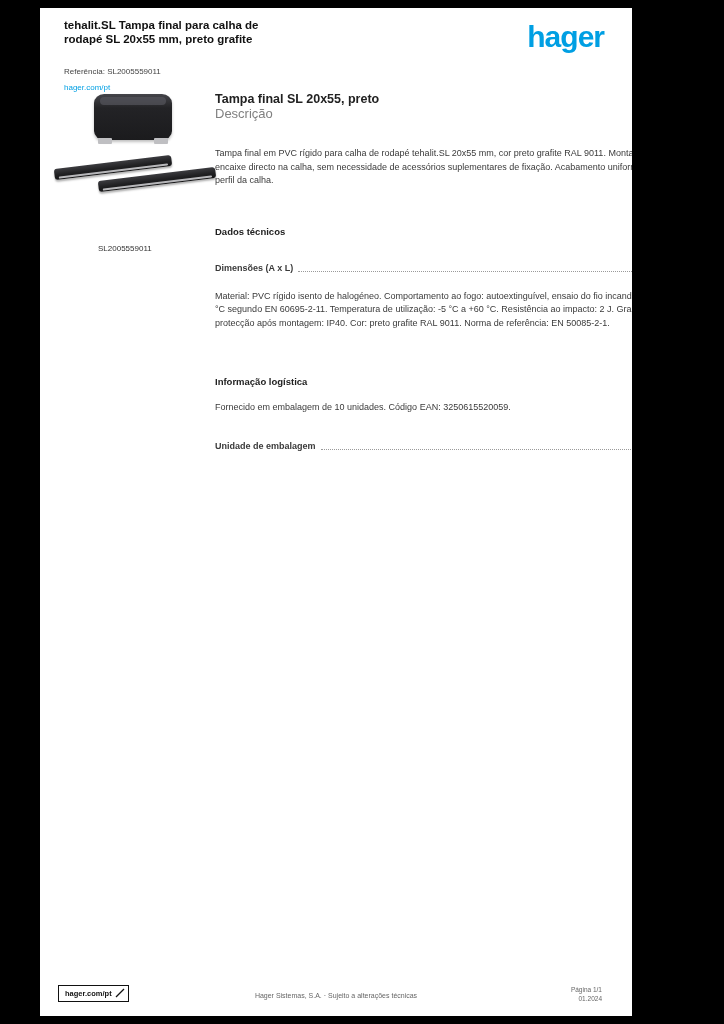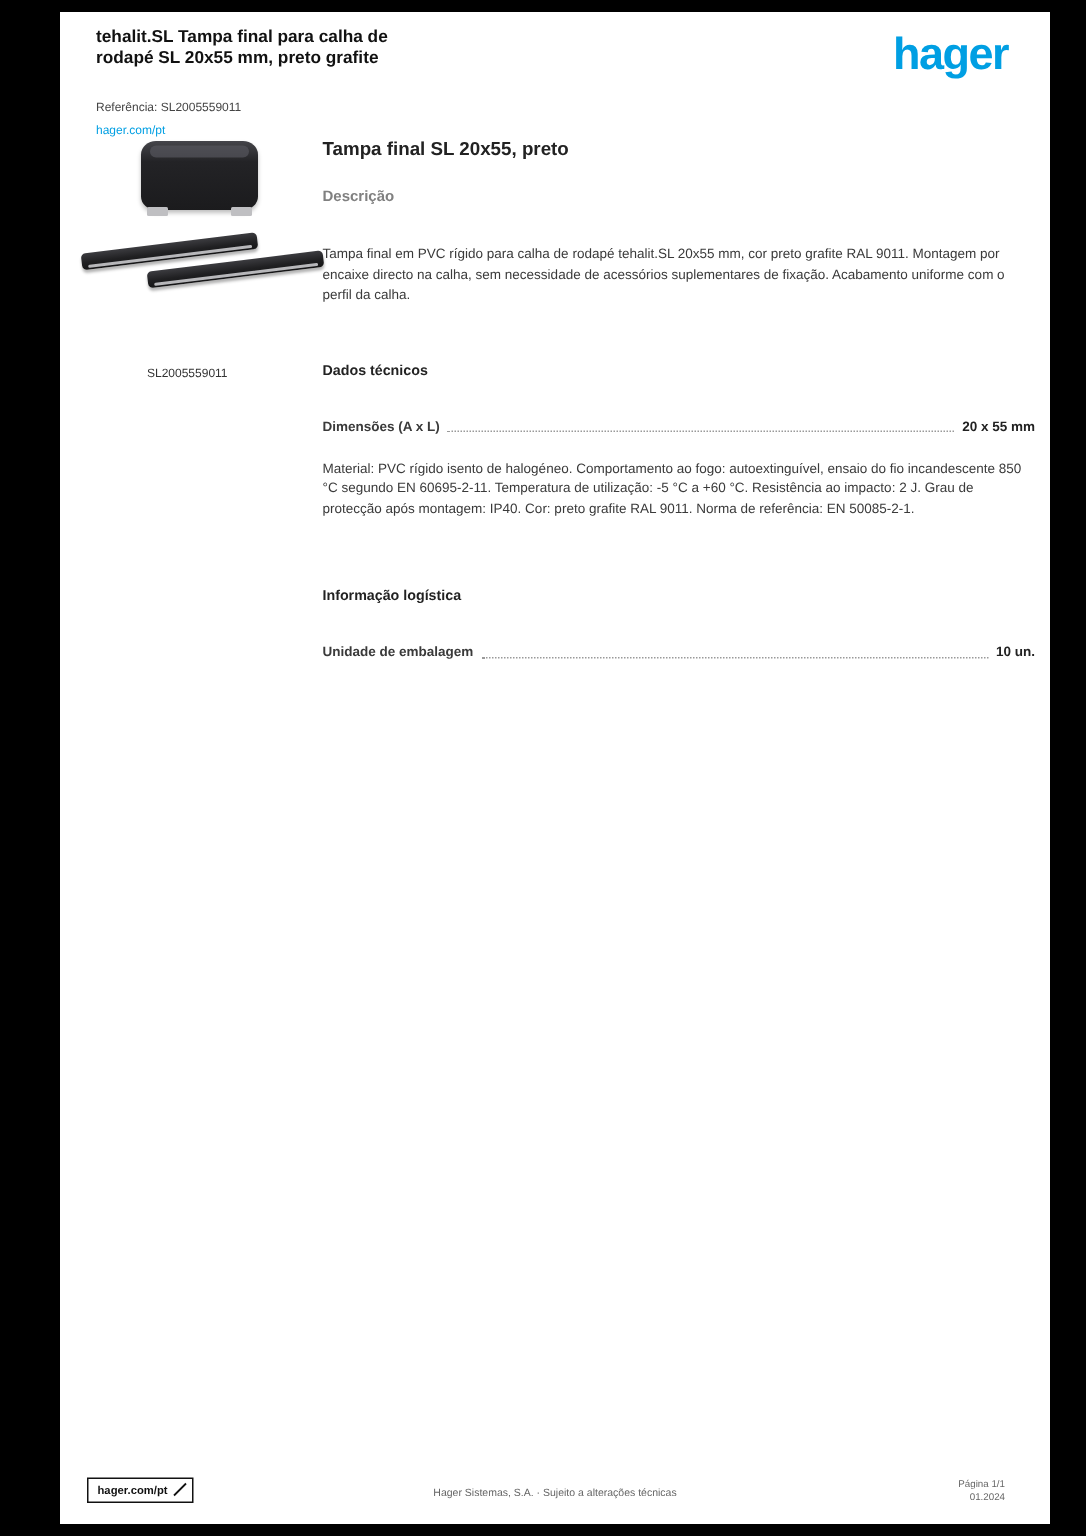--- a/index.html
+++ b/index.html
@@ -1,17 +1,17 @@
 <!DOCTYPE html>
 <html><head>
 <meta charset="utf-8">
 <style>
   * { margin:0; padding:0; box-sizing:border-box; }
   html,body { width:724px; height:1024px; background:#000; font-family:"Liberation Sans", sans-serif; }
-  .page { position:absolute; left:40px; top:8px; width:660px; height:1008px; background:#fff; overflow:hidden; }
+  .page { position:absolute; left:40px; top:8px; width:592px; height:1008px; background:#fff; overflow:hidden; }
 
   
   .hdr { position:absolute; left:24px; top:10px; }
   .hdr .t1, .hdr .t2 { font-size:11.5px; font-weight:bold; color:#111; line-height:1.25; }
   .hdr .ref { font-size:8px; color:#444; margin-top:20px; }
   .hdr .lnk { font-size:8px; color:#009fe3; margin-top:4px; text-decoration:none; display:inline-block; }
   .logo { position:absolute; right:28px; top:12px; font-size:30px; font-weight:bold; letter-spacing:-1px; color:#009fe3; }
 
   
   .imgbox { position:absolute; left:14px; top:82px; width:152px; height:118px; }
@@ -22,21 +22,21 @@
   .foot-r { position:absolute; left:100px; top:48px; width:14px; height:6px; background:#bfbfc2; border-radius:1px; }
   .bar { position:absolute; height:11px; border-radius:3px; background:linear-gradient(180deg,#3c3c40 0%,#202022 55%,#151516 100%); box-shadow:0 2px 2px rgba(0,0,0,.3); }
   .bar1 { left:0px; top:72px; width:118px; transform:rotate(-7deg); }
   .bar2 { left:44px; top:84px; width:118px; transform:rotate(-7deg); }
   .bar-edge { position:absolute; left:4px; bottom:1px; right:4px; height:2px; background:#c9c9cc; border-radius:2px; opacity:.9; }
   .imgcap { position:absolute; left:18px; top:236px; font-size:8px; color:#333;margin-left:40px; }
 
   
   .rcol { position:absolute; left:175px; top:84px; width:475px; }
   .ptitle { font-size:12.5px; font-weight:bold; color:#222; }
-  .seclabel { margin-top:20px; font-size:10px; color:#808080;font-weight:bold; }
+  .seclabel { font-size:13px; color:#808080; }
   .para { margin-top:26px; font-size:9px; line-height:1.5; color:#3a3a3a; }
   .sechead { margin-top:38px; font-size:9.5px; font-weight:bold; color:#222; }
   .rows { margin-top:24px;font-weight:bold; }
   .row { display:flex; align-items:flex-end; font-size:9px; color:#3a3a3a; line-height:1.7; }
   .row .lead { flex:1; border-bottom:1px dotted #9a9a9a; margin:0 5px 4px 5px; }
   .row .val { white-space:nowrap; color:#222; }
   .para2 { margin-top:14px; font-size:9px; line-height:1.5; color:#3a3a3a; }
   .gap-log { margin-top:46px; }
 
   
@@ -83,20 +83,21 @@
     <div class="rows">
       <div class="row">
         <span>Dimensões (A x L)</span>
         <span class="lead"></span>
         <span class="val">20 x 55 mm</span>
       </div>
     </div>
     <div class="para2">Material: PVC rígido isento de halogéneo. Comportamento ao fogo: autoextinguível, ensaio do fio incandescente 850 °C segundo EN 60695-2-11. Temperatura de utilização: -5 °C a +60 °C. Resistência ao impacto: 2 J. Grau de protecção após montagem: IP40. Cor: preto grafite RAL 9011. Norma de referência: EN 50085-2-1.</div>
 
     <div class="sechead gap-log">Informação logística</div>
+    <div class="para2">Fornecido em embalagem de 10 unidades. Código EAN: 3250615520059.</div>
     <div class="rows">
       <div class="row">
         <span>Unidade de embalagem</span>
         <span class="lead"></span>
         <span class="val">10 un.</span>
       </div>
     </div>
   </div>
 
   <div class="f-site">

